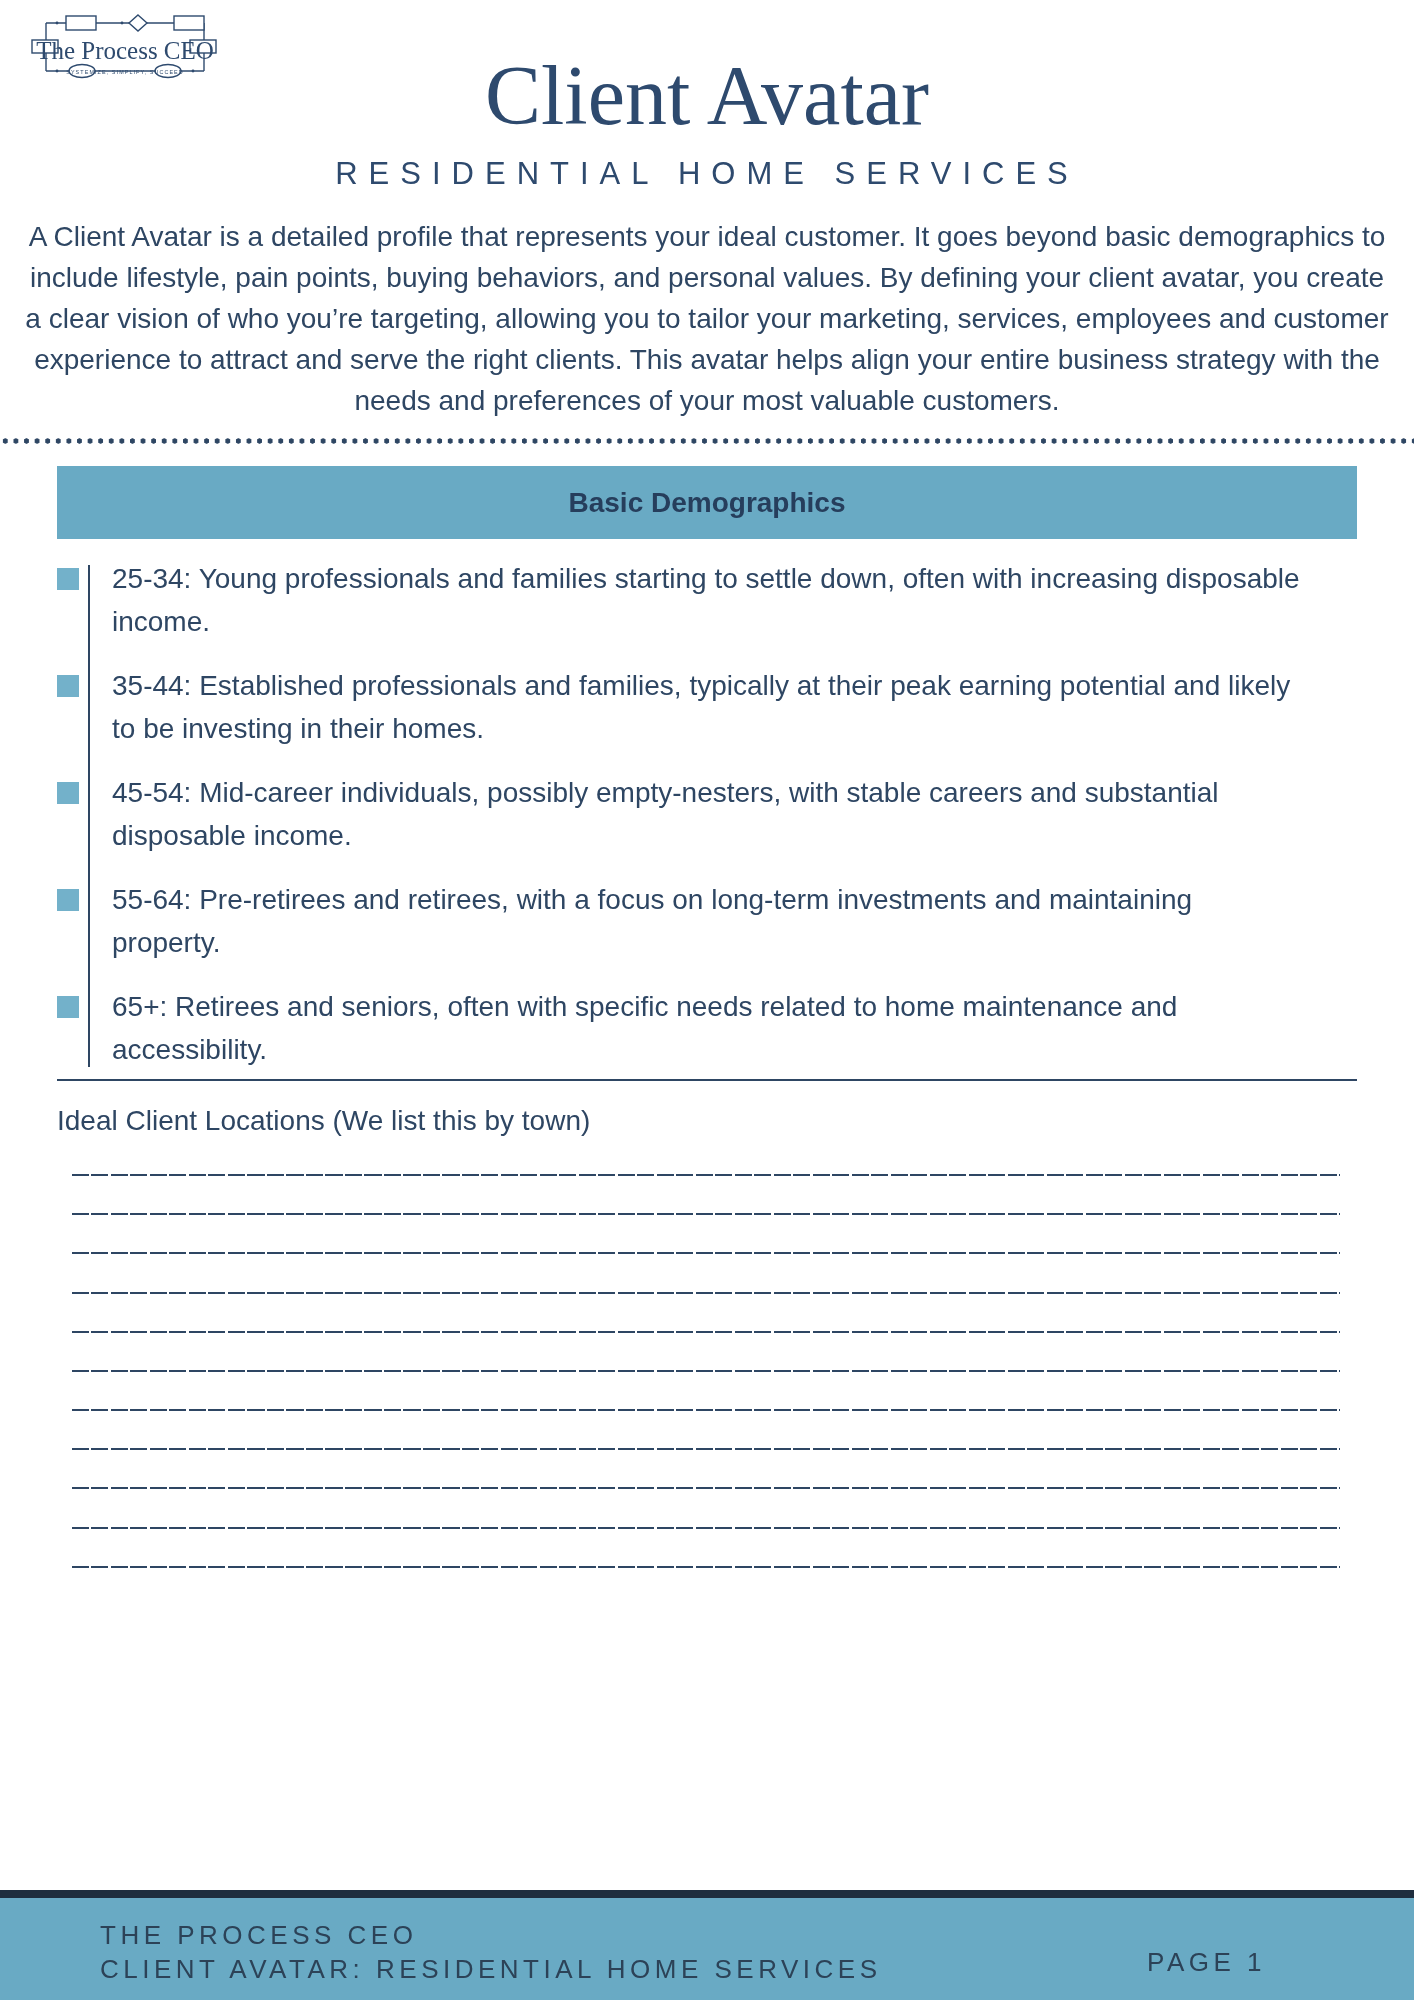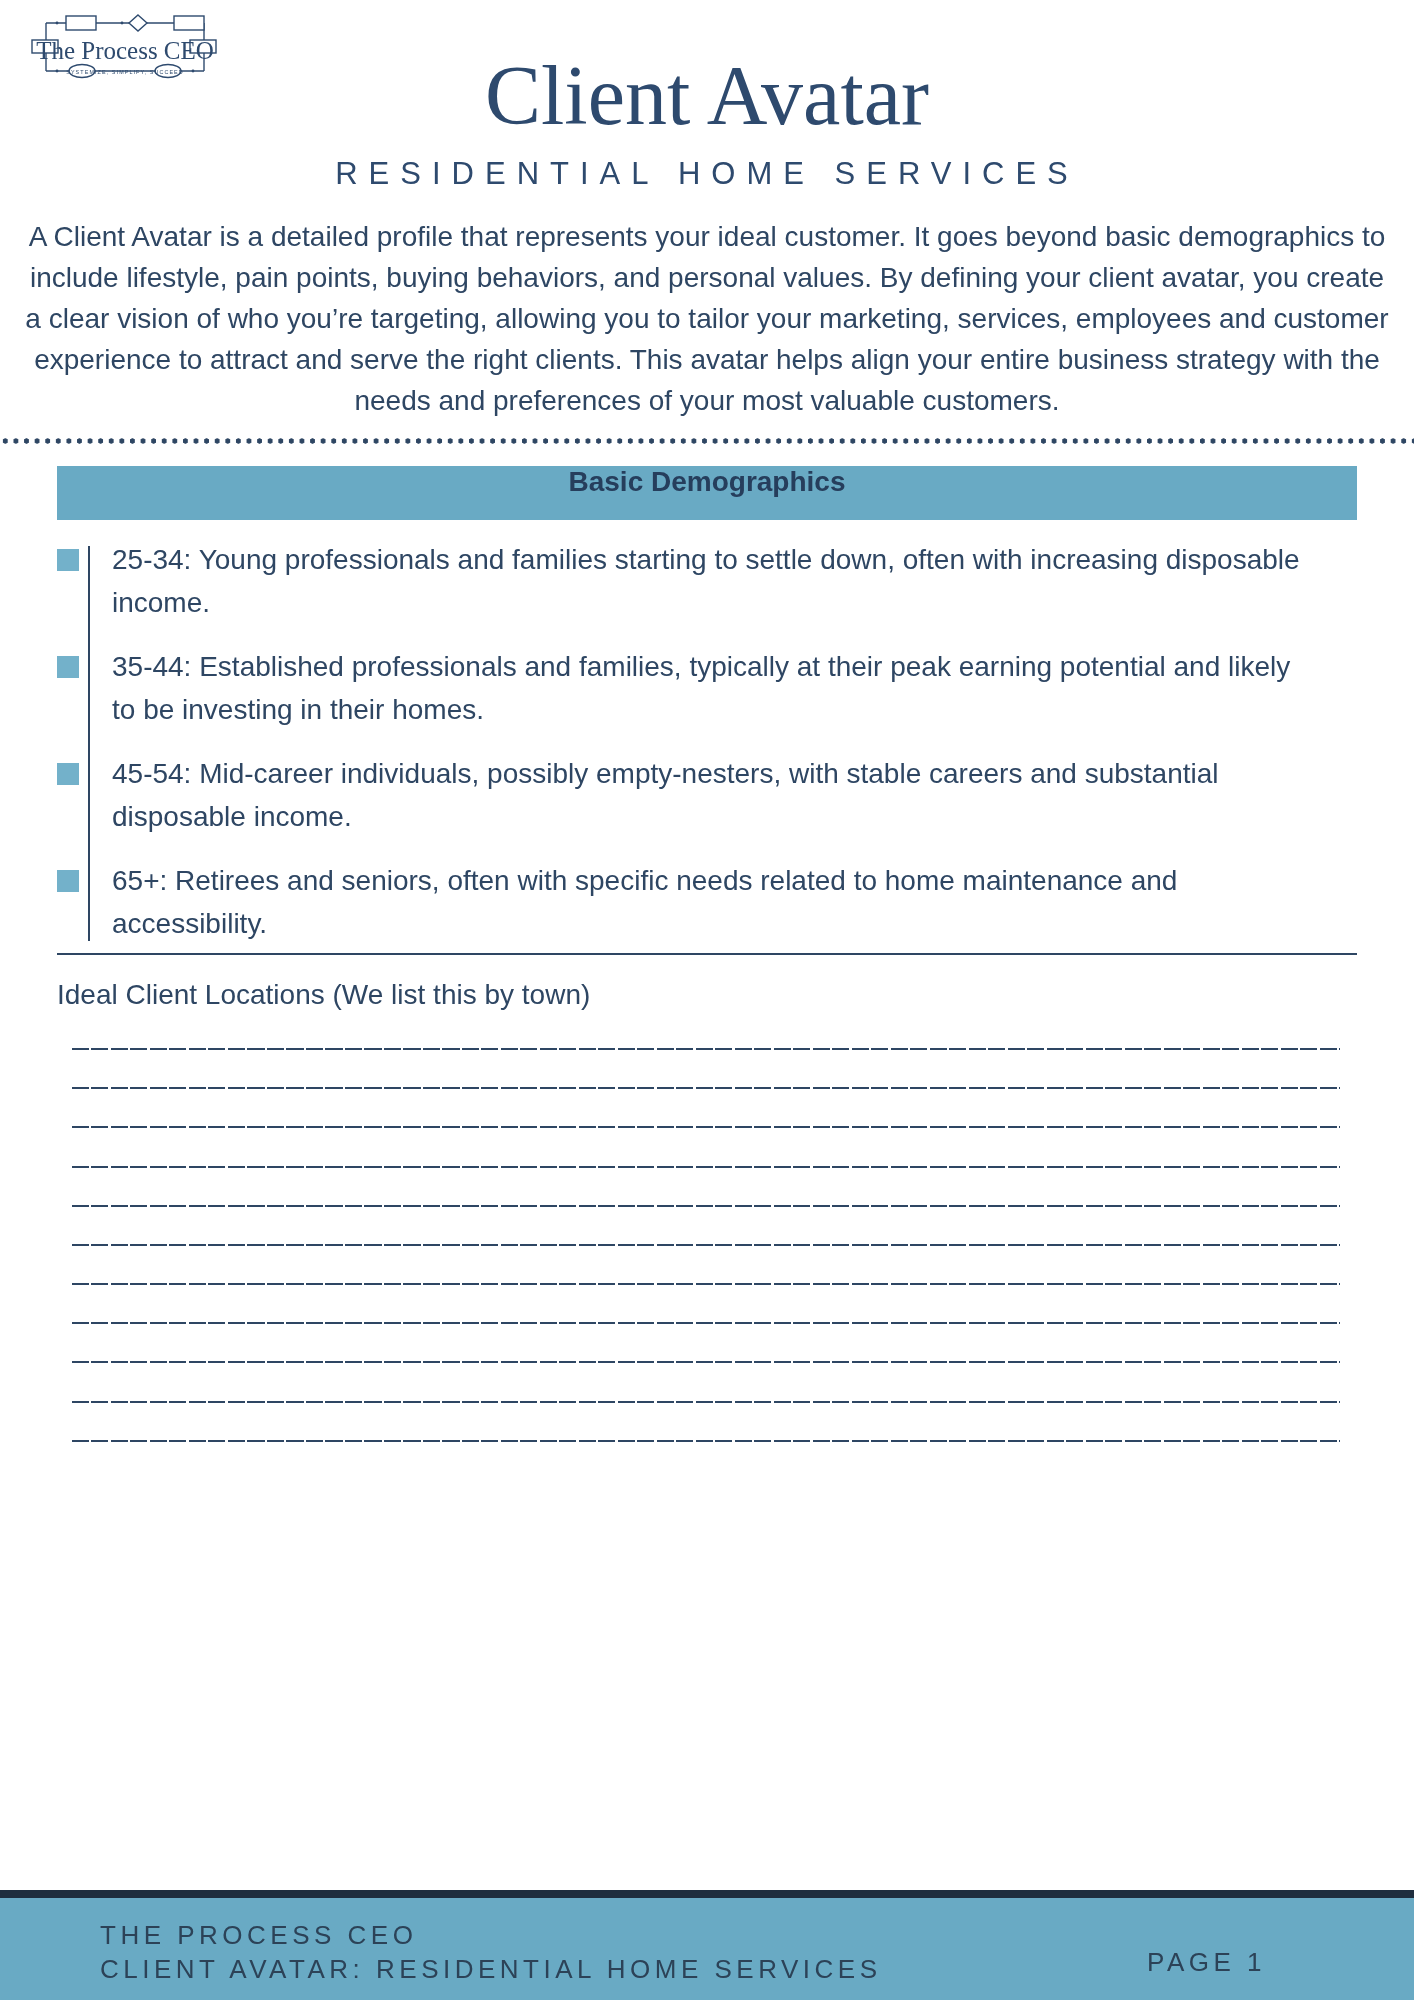--- a/index.html
+++ b/index.html
@@ -47,23 +47,23 @@
     margin-top:16px;
     width:100%;height:8px;
     background-image:radial-gradient(circle,var(--navy) 2.4px,transparent 2.9px);
     background-size:10.6px 8px;
     background-repeat:repeat-x;
     background-position:0 50%;
   }
   
   .section-bar{
     margin:21px 57px 0;
-    height:54px;
+    height:73px;
     background:var(--teal);
-    display:flex;align-items:flex-start;justify-content:center;
+    display:flex;align-items:center;justify-content:center;
   }
   .section-bar-title{font-size:28px;font-weight:bold;color:#263e5c;}
   .question{
     margin:24px 57px 0;
     font-size:28px;
     color:var(--navy);
   }
   
   .age-list{position:relative;margin:18px 57px 0;}
   .age-vline{
@@ -157,20 +157,24 @@
     <div class="age-item">
       <span class="checkbox"></span>
       <span>35-44: Established professionals and families, typically at their peak earning potential and likely to be investing in their homes.</span>
     </div>
     <div class="age-item">
       <span class="checkbox"></span>
       <span>45-54: Mid-career individuals, possibly empty-nesters, with stable careers and substantial disposable income.</span>
     </div>
     <div class="age-item">
       <span class="checkbox"></span>
+      <span>55-64: Pre-retirees and retirees, with a focus on long-term investments and maintaining property.</span>
+    </div>
+    <div class="age-item">
+      <span class="checkbox"></span>
       <span>65+: Retirees and seniors, often with specific needs related to home maintenance and accessibility.</span>
     </div>
   </div>
 
   <div class="section-divider"></div>
 
   <div class="question">Ideal Client Locations (We list this by town)</div>
 
   <div class="write-lines">
       <div class="write-line"></div>

